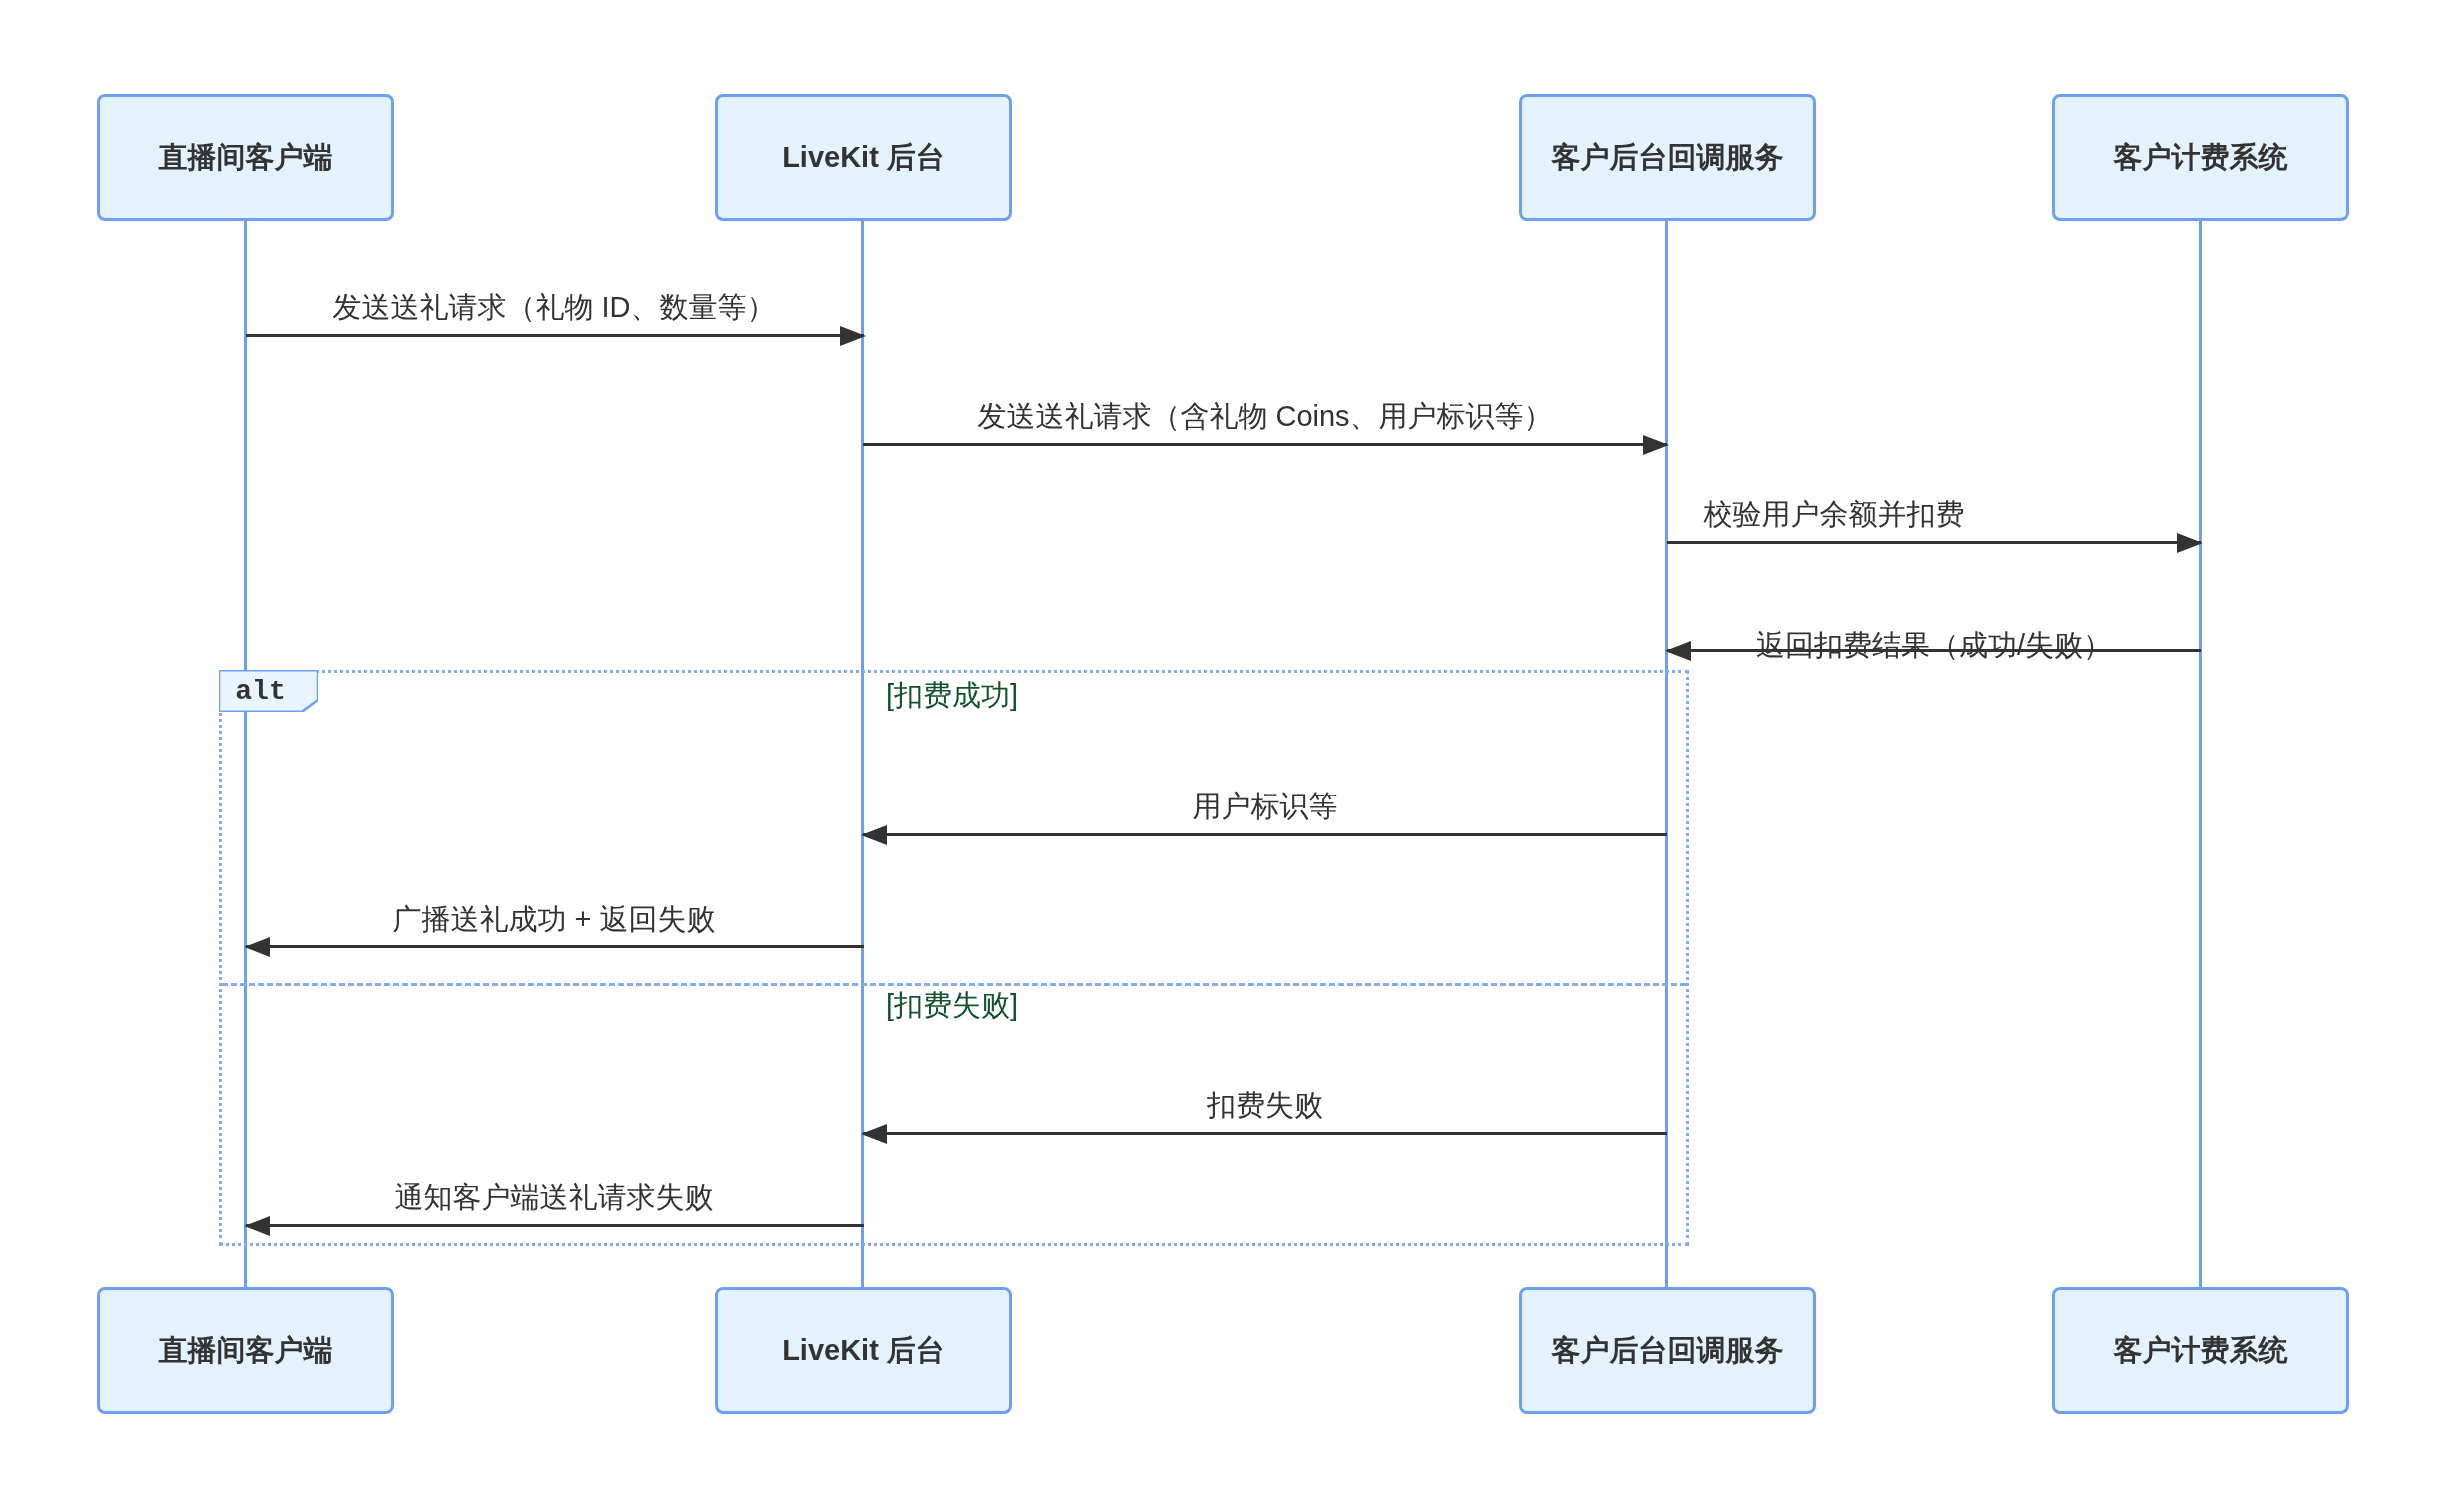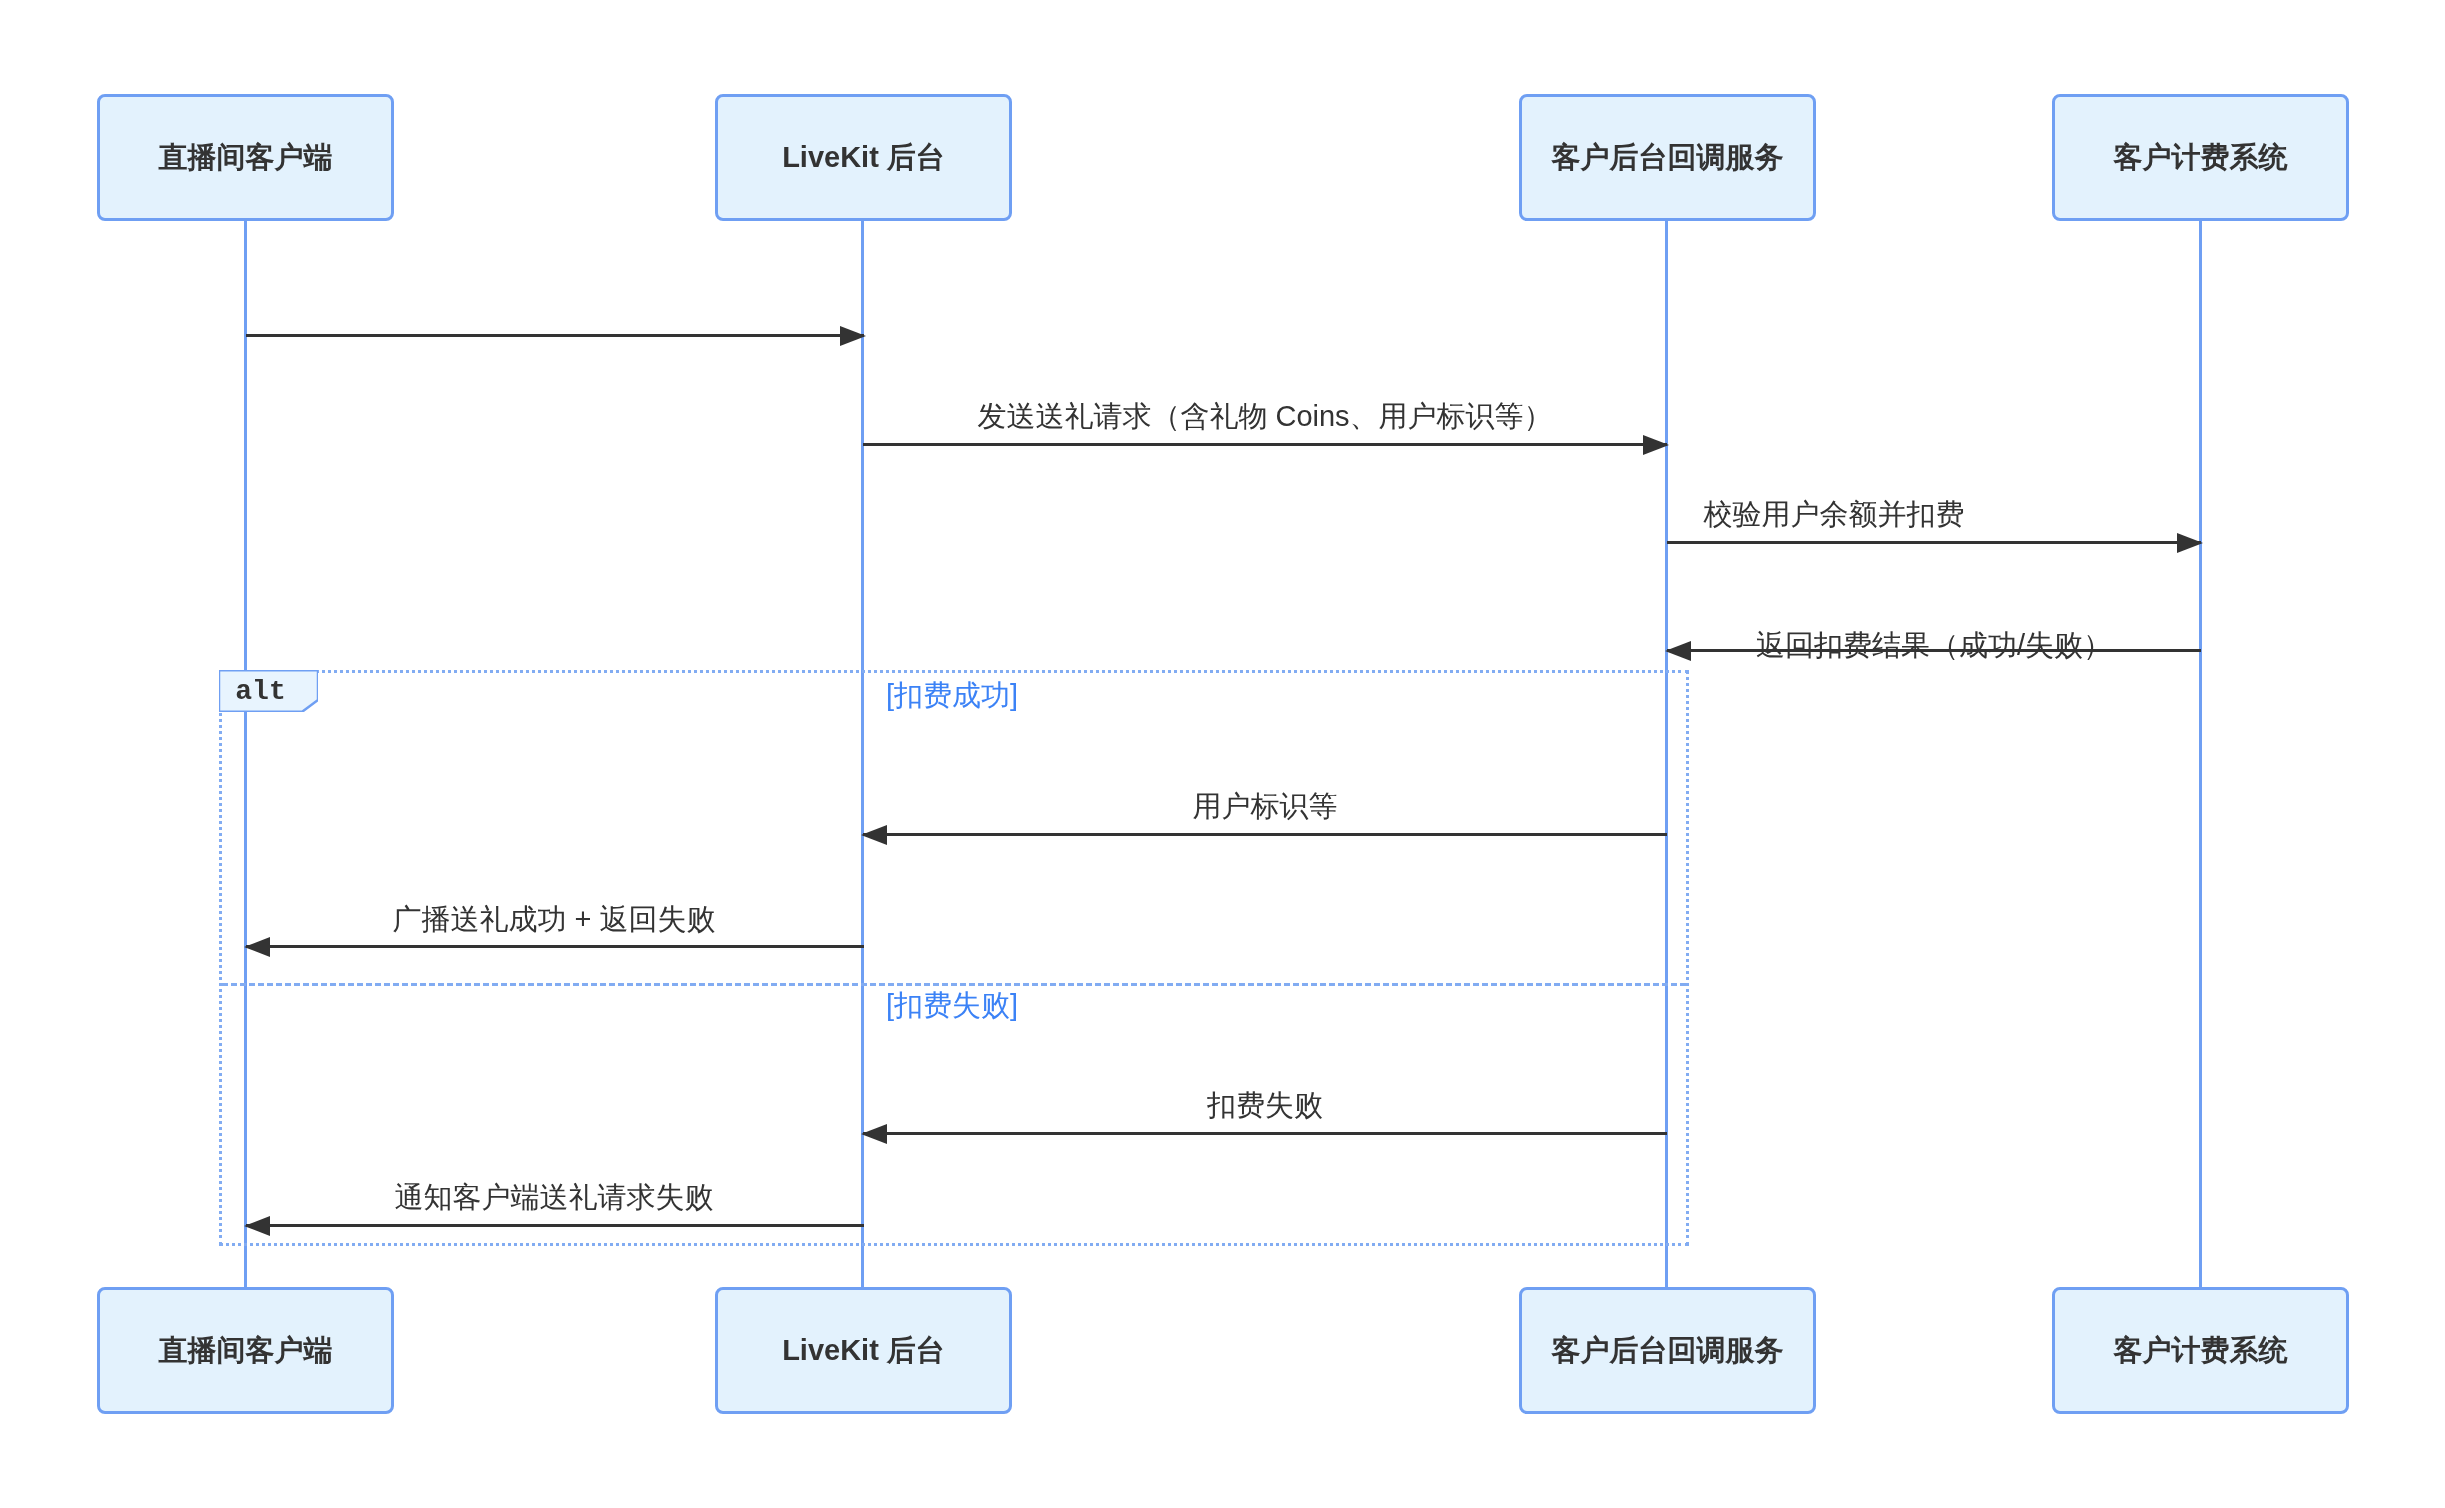--- a/index.html
+++ b/index.html
@@ -32,21 +32,21 @@
   .alt-frame{position:absolute;left:219px;top:670px;width:1470px;height:576px;
        box-sizing:border-box;border:3px dotted #82acf2;}
   .alt-divider{position:absolute;left:0;top:310px;width:100%;height:0;
        border-top:3px dashed #82acf2;}
   .alt-tab{position:absolute;left:219px;top:670px;width:99px;height:42px;font-family:Liberation Mono, monospace;}
   .alt-tab svg{position:absolute;left:0;top:0;}
   .alt-tab-label{position:absolute;left:0;top:0;width:83px;height:42px;
        display:flex;align-items:center;justify-content:center;
        font-size:28px;font-weight:600;color:#333333;}
   .guard{position:absolute;left:952px;transform:translateX(-50%);white-space:nowrap;
-       font-size:29px;line-height:36px;color:#3b82f6;text-align:right;}
+       font-size:29px;line-height:36px;color:#14532d;text-align:right;}
 </style>
 </head>
 <body>
 
 <div class="stage">
 
   <div class="lifeline" style="left:244px"></div>
   <div class="lifeline" style="left:861px"></div>
   <div class="lifeline" style="left:1665px"></div>
   <div class="lifeline" style="left:2199px"></div>
@@ -82,20 +82,21 @@
   </div>
   <div class="alt-tab">
     <svg width="99" height="42" viewBox="0 0 100 42">
       <polygon points="0,0 100,0 100,30 84,42 0,42" fill="#e8f4fe" stroke="#6f9ff3" stroke-width="2.5"></polygon>
     </svg>
     <span class="alt-tab-label">alt</span>
   </div>
   <div class="guard" style="top:677px">[扣费成功]</div>
   <div class="guard" style="top:987px">[扣费失败]</div>
 
+  <div class="msg" style="left:554px;top:289px">发送送礼请求（礼物 ID、数量等）</div>
   <div class="arrow right" style="left:246px;top:334px;width:618px"></div>
 
   <div class="msg" style="left:1265px;top:398px">发送送礼请求（含礼物 Coins、用户标识等）</div>
   <div class="arrow right" style="left:863px;top:443px;width:804px"></div>
 
   <div class="msg" style="left:1834px;top:496px">校验用户余额并扣费</div>
   <div class="arrow right" style="left:1667px;top:541px;width:534px"></div>
 
   <div class="msg" style="left:1934px;top:627px">返回扣费结果（成功/失败）</div>
   <div class="arrow left" style="left:1667px;top:649px;width:534px"></div>

